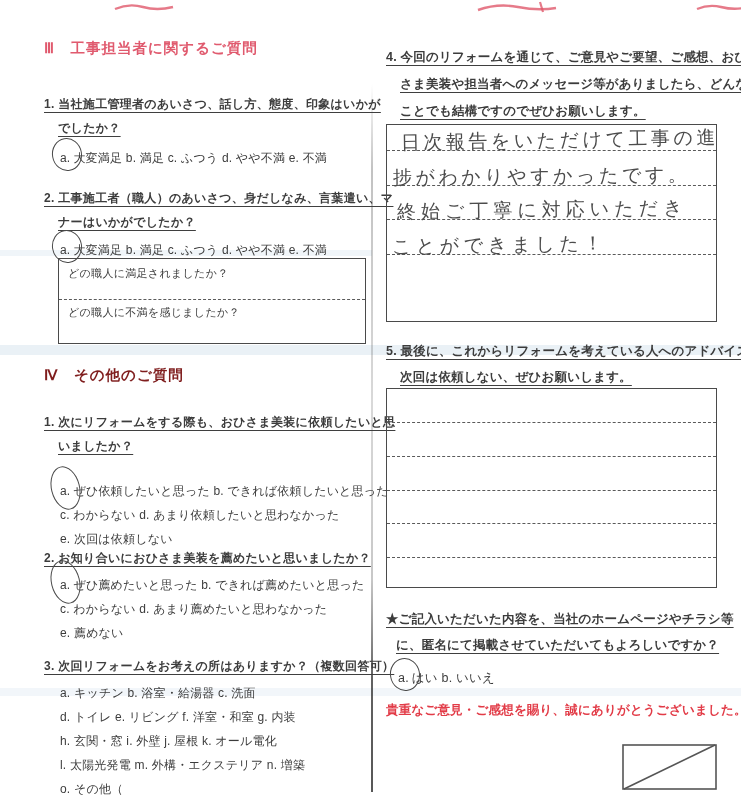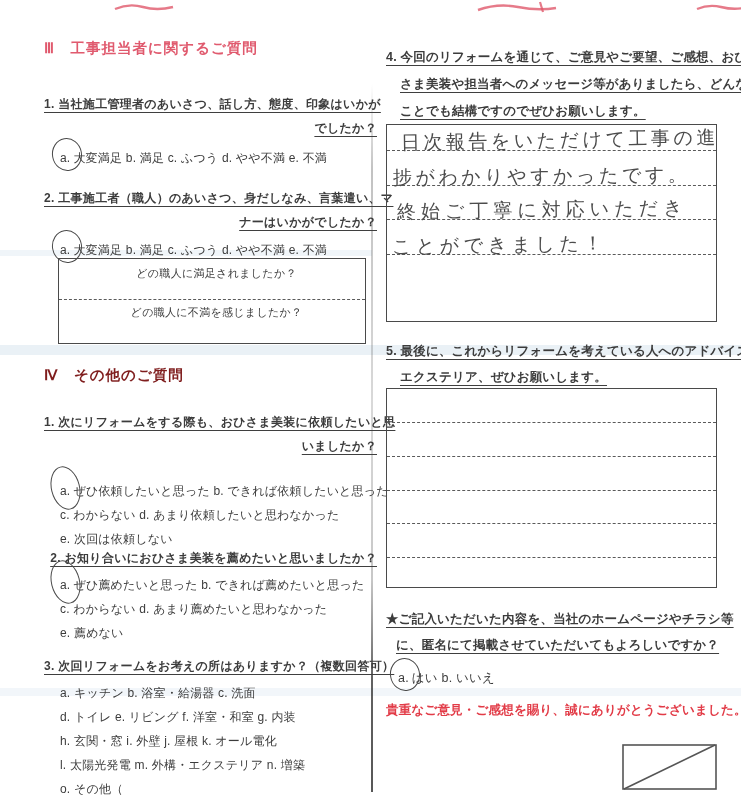--- a/index.html
+++ b/index.html
@@ -9,21 +9,21 @@
     background:#ffffff;
     overflow:hidden;
     font-family:"Liberation Sans",sans-serif;
     color:#3c3c3c;
   }
   .abs{position:absolute;}
   .heading{
     font-size:14.5px;font-weight:bold;letter-spacing:1px;white-space:nowrap;
   }
   .q-line{
-    font-size:12px;font-weight:bold;line-height:24px;white-space:nowrap;letter-spacing:.3px;text-align:right;
+    font-size:12px;font-weight:bold;line-height:24px;white-space:nowrap;letter-spacing:.3px;
   }
   .q-line-r{
     font-size:12.5px;font-weight:bold;line-height:27px;white-space:nowrap;letter-spacing:.2px;
   }
   .uline{
     text-decoration:underline;
     text-underline-offset:4px;
     text-decoration-thickness:1.2px;
     text-decoration-color:#3f3f3f;
   }
@@ -96,21 +96,21 @@
   </div>
 
   <div class="abs" style="left:44px;top:186px;width:333px;">
     <div class="q-line"><span class="uline">2. 工事施工者（職人）のあいさつ、身だしなみ、言葉遣い、マ</span></div>
     <div class="q-line indent1"><span class="uline">ナーはいかがでしたか？</span></div>
     <div class="opt-row" style="margin-top:4px;">
       <span class="circled">a.</span><span>大変満足  b. 満足  c. ふつう  d. やや不満  e. 不満</span>
     </div>
   </div>
 
-  <div class="abs box" style="left:58px;top:258px;width:308px;height:86px;text-align:center;">
+  <div class="abs box" style="left:58px;top:258px;width:308px;height:86px;">
     <div class="dashed-row" style="height:41px;">
       <div class="small-label" style="padding:7px 0 0 9px;">どの職人に満足されましたか？</div>
     </div>
     <div>
       <div class="small-label" style="padding:5px 0 0 9px;">どの職人に不満を感じましたか？</div>
     </div>
   </div>
 
   <div class="abs heading" style="left:44px;top:366px;color:#7f1d1d;">Ⅳ　その他のご質問</div>
 
@@ -161,21 +161,21 @@
     <div class="dashed-row hw-row" style="height:34px;">
       <span class="hw hw3">終始ご丁寧に対応いただき</span>
     </div>
     <div class="dashed-row hw-row" style="height:35px;">
       <span class="hw hw5">ことができました！</span>
     </div>
   </div>
 
   <div class="abs" style="left:386px;top:338px;width:352px;">
     <div class="q-line-r" style="line-height:26px;"><span class="uline">5. 最後に、これからリフォームを考えている人へのアドバイス</span></div>
-    <div class="q-line-r indent1" style="line-height:26px;"><span class="uline">エクステリア、ぜひお願いします。</span></div>
+    <div class="q-line-r indent1" style="line-height:26px;"><span class="uline">次回は依頼しない、ぜひお願いします。</span></div>
   </div>
 
   <div class="abs box" style="left:386px;top:388px;width:331px;height:200px;">
     <div class="dashed-row" style="height:34px;"></div>
     <div class="dashed-row" style="height:34px;"></div>
     <div class="dashed-row" style="height:34px;"></div>
     <div class="dashed-row" style="height:33px;"></div>
     <div class="dashed-row" style="height:34px;"></div>
   </div>
 

